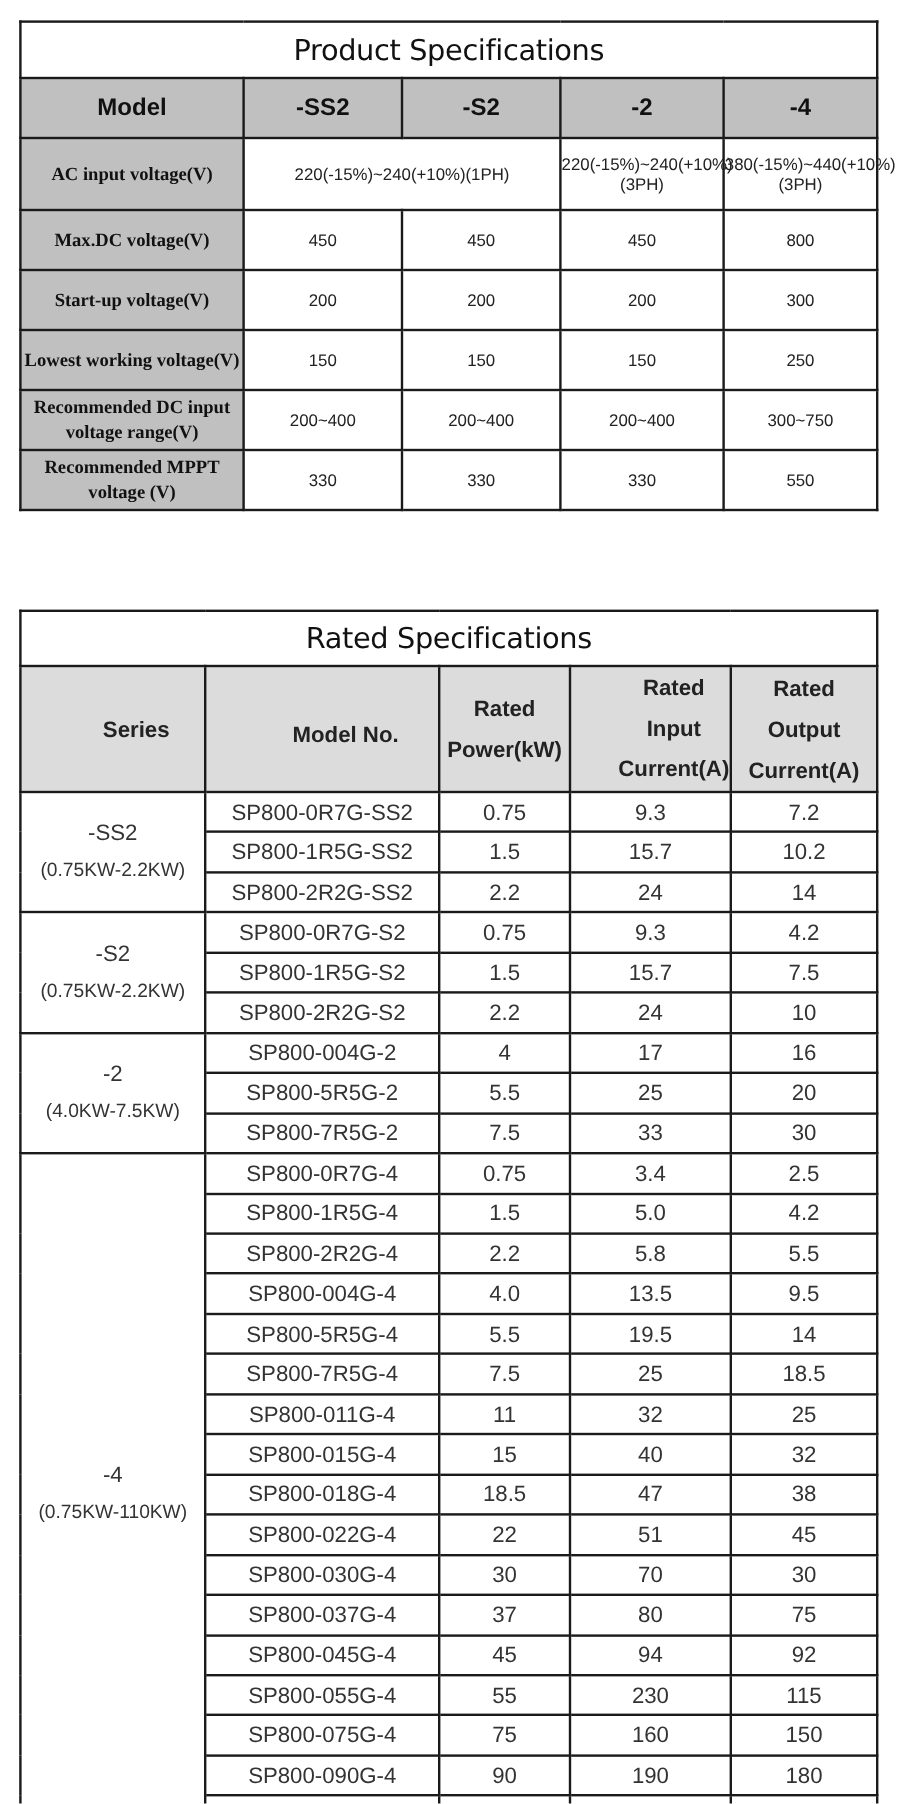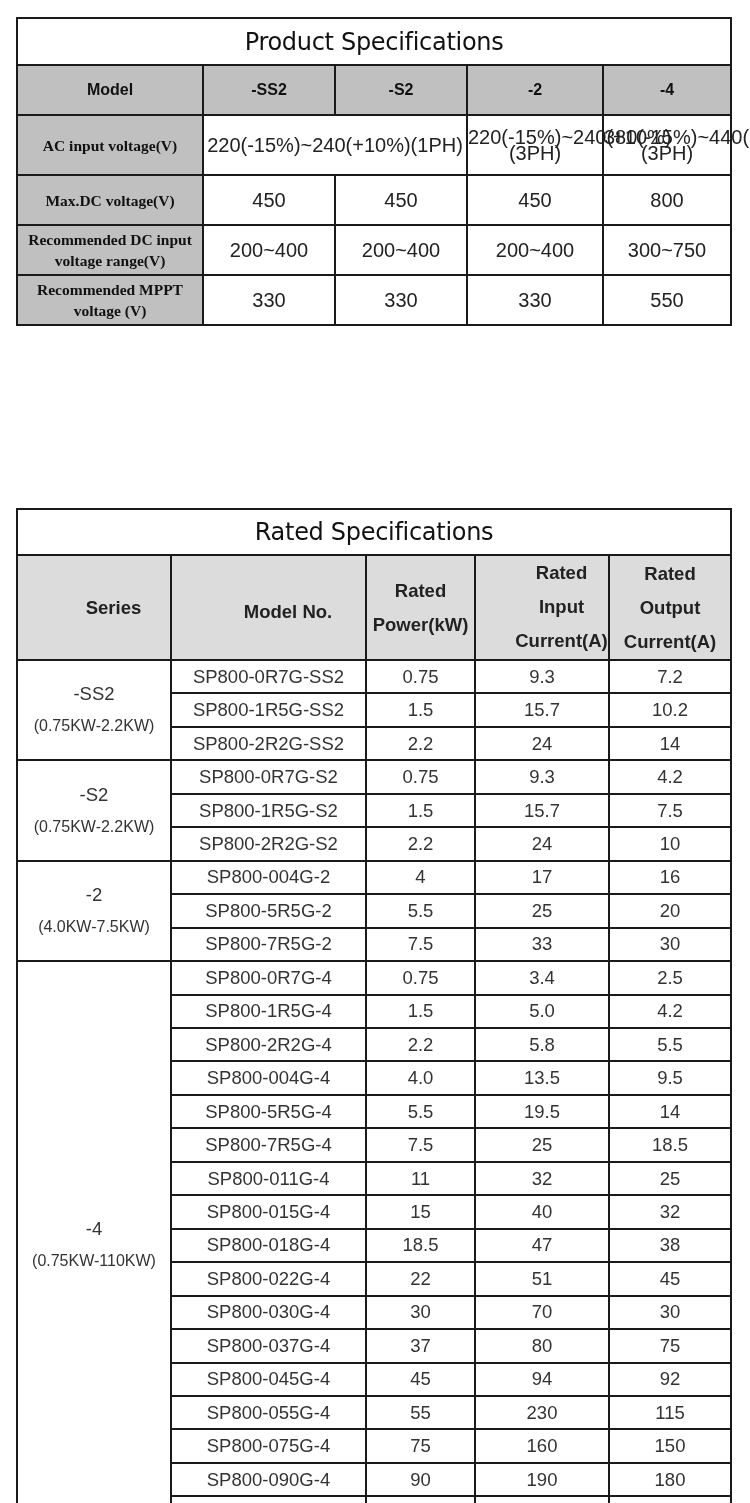--- a/index.html
+++ b/index.html
@@ -2,23 +2,23 @@
 <html><head>
 <meta charset="utf-8">
 <style>
   html, body { margin: 0; padding: 0; background: #ffffff; }
   body { width: 750px; height: 1503px; position: relative; overflow: hidden; font-family: "Liberation Sans", sans-serif; color: #222; }
   table { border-collapse: collapse; position: absolute; left: 16px; table-layout: fixed; }
   td, th { border: 2px solid #1a1a1a; text-align: center; vertical-align: middle; padding: 0; }
   
   #t1 { top: 17px; width: 714px; }
   #t1 .title { height: 45px; font-family: "DejaVu Sans", sans-serif; font-size: 24px; font-weight: normal; color: #111; letter-spacing: -0.3px; }
-  #t1 .hdr th { background: #c0c0c0; height: 48px; font-size: 16px; font-weight: bold; color: #111; }
+  #t1 .hdr th { background: #c0c0c0; height: 48px; font-size: 20px; font-weight: bold; color: #111; }
   #t1 .rowlabel { background: #c0c0c0; font-family: "Liberation Serif", serif; font-weight: bold; font-size: 15.5px; color: #111; line-height: 21px; }
-  #t1 td.val { font-size: 20px; color: #222; line-height: 16px; }
+  #t1 td.val { font-size: 14px; color: #222; line-height: 16px; }
   #t1 tr.r-ac td { height: 58px; }
   #t1 tr.r-n td { height: 48px; }
   
   #t2 { top: 476px; width: 714px; margin-top: 32px; }
   #t2 .title { height: 44px; font-family: "DejaVu Sans", sans-serif; font-size: 24px; font-weight: normal; color: #111; letter-spacing: -0.3px; }
   #t2 .hdr th { background: #dcdcdc; height: 95px; font-size: 18.5px; font-weight: bold; color: #222; line-height: 34px; padding-left: 39px; }
   #t2 td { height: 31.46px; font-size: 18.5px; color: #333; }
   #t2 td.series { font-size: 18.5px; line-height: 32px; }
   #t2 td.series .range { font-size: 16px; display: block; }
 </style>
@@ -53,20 +53,34 @@
   </tbody>
     <tbody id="t1body">
       <tr class="r-n">
         <td class="rowlabel">Max.DC voltage(V)</td>
         <td class="val">450</td>
         <td class="val">450</td>
         <td class="val">450</td>
         <td class="val">800</td>
       </tr>
       <tr class="r-n">
+        <td class="rowlabel">Start-up voltage(V)</td>
+        <td class="val">200</td>
+        <td class="val">200</td>
+        <td class="val">200</td>
+        <td class="val">300</td>
+      </tr>
+      <tr class="r-n">
+        <td class="rowlabel">Lowest working voltage(V)</td>
+        <td class="val">150</td>
+        <td class="val">150</td>
+        <td class="val">150</td>
+        <td class="val">250</td>
+      </tr>
+      <tr class="r-n">
         <td class="rowlabel">Recommended DC input voltage range(V)</td>
         <td class="val">200~400</td>
         <td class="val">200~400</td>
         <td class="val">200~400</td>
         <td class="val">300~750</td>
       </tr>
       <tr class="r-n">
         <td class="rowlabel">Recommended MPPT voltage (V)</td>
         <td class="val">330</td>
         <td class="val">330</td>

